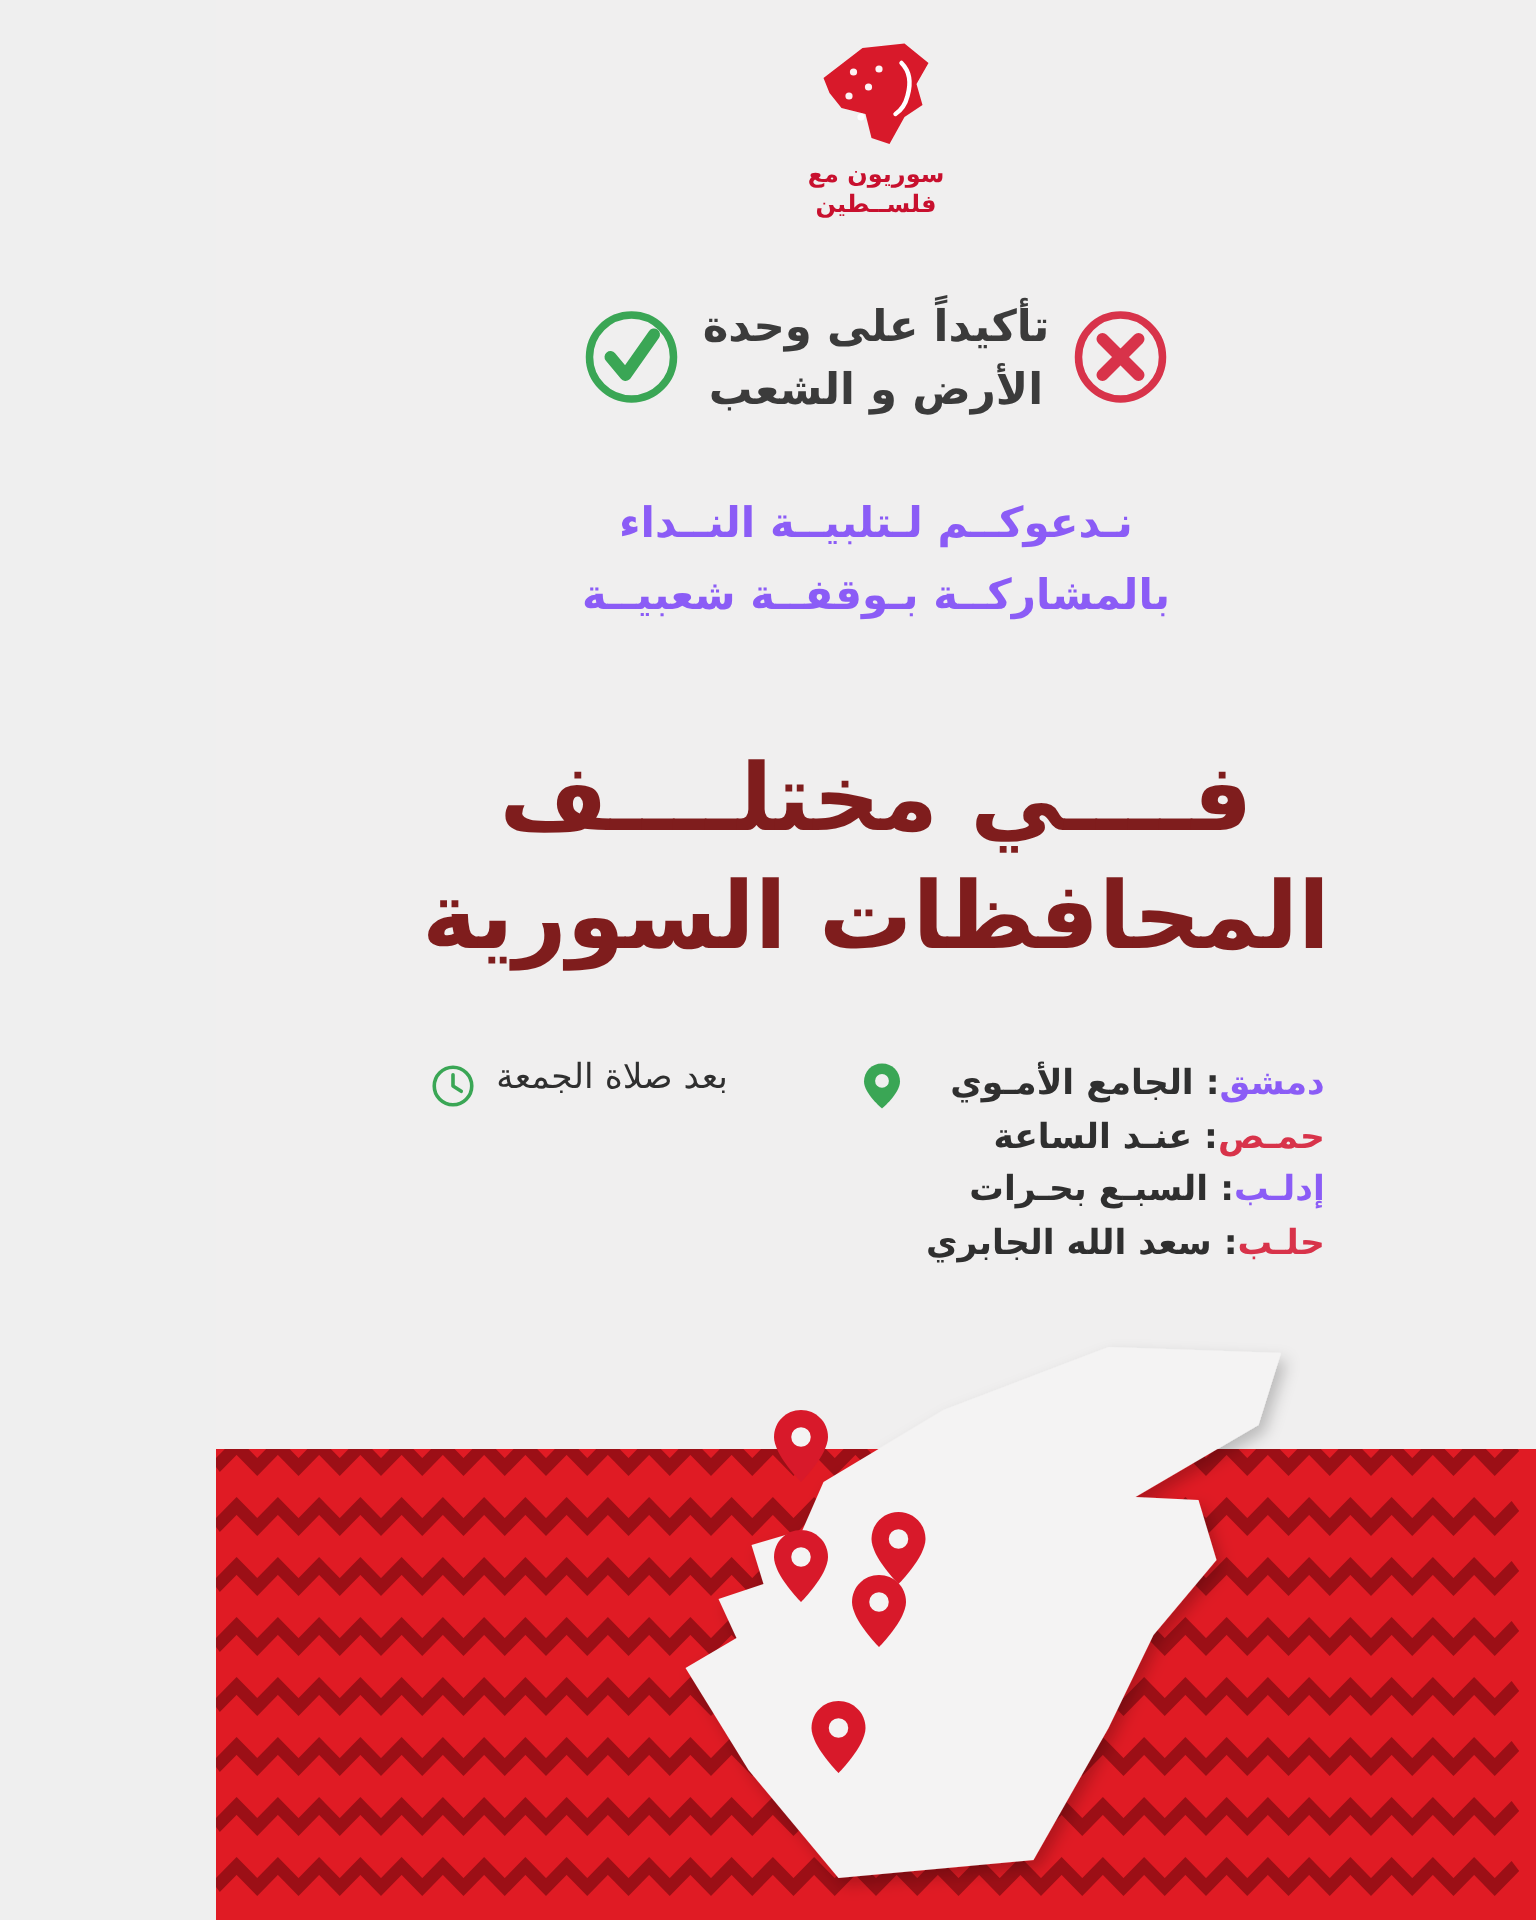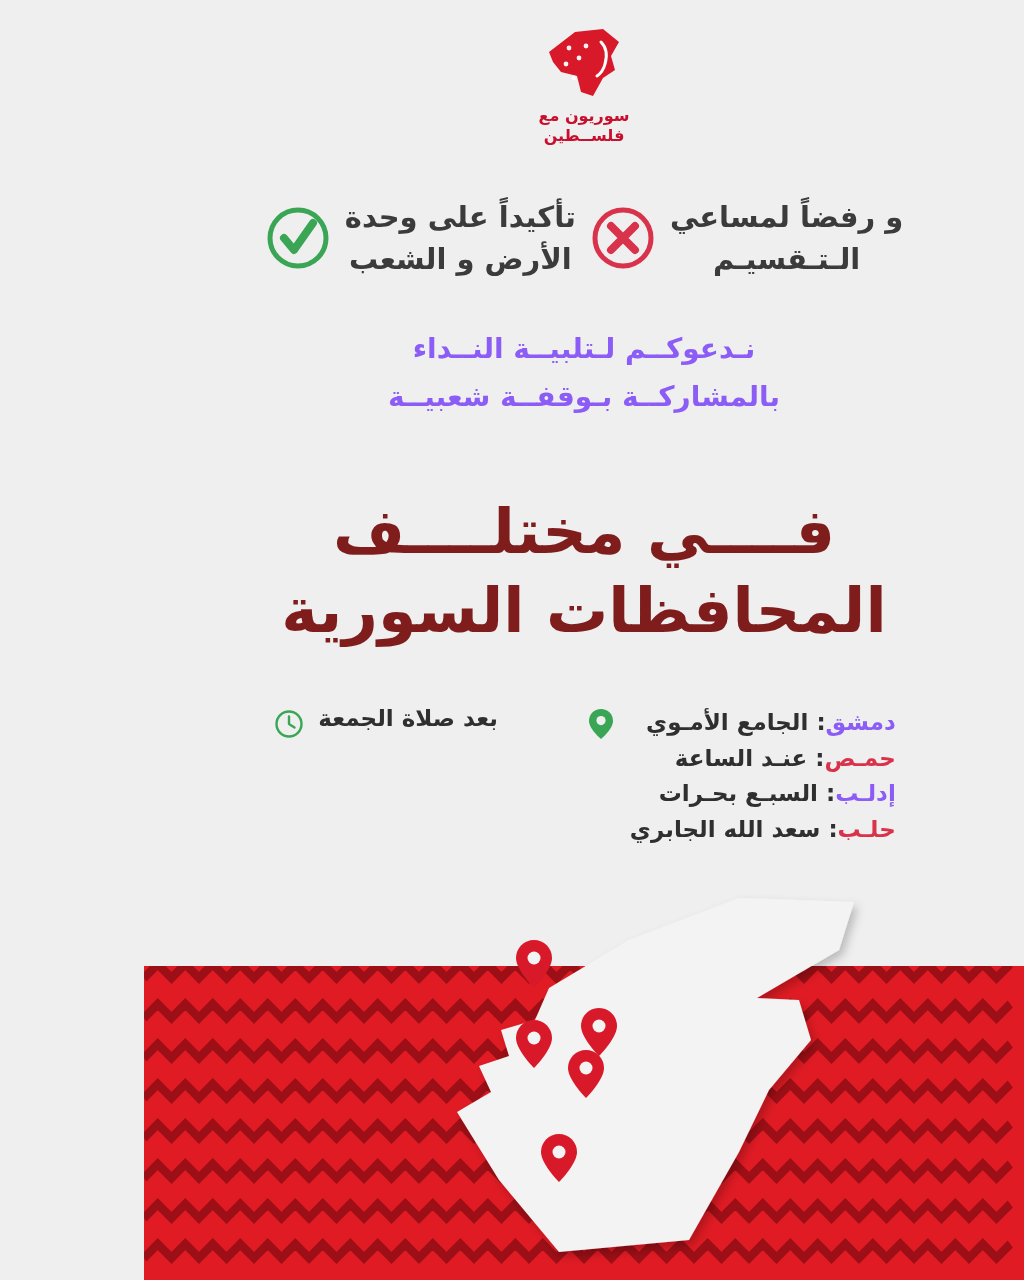--- a/index.html
+++ b/index.html
@@ -141,21 +141,21 @@
     font-size: 23px;
     font-weight: bold;
     color: #2f2f2f;
     line-height: 1.55;
     white-space: nowrap;
   }
   .info-line .city { color: #8b5cf6; }
   .info-line .city-r { color: #d8334a; }
   .time-line {
     font-size: 23px;
-    font-weight: bold;
+    font-weight: normal;
     color: #2f2f2f;
     white-space: nowrap;
   }
 
   
   .bottom {
     position: absolute;
     left: 0; right: 0; bottom: 0;
     height: 400px;
   }
@@ -197,22 +197,20 @@
         <path d="M60 16 q8 8 4 22 q-2 8 -8 12" stroke="#ffffff" stroke-width="3" fill="none" stroke-linecap="round"></path>
       </svg>
     </span>
     <div class="logo-text">
       <div>سوريون مع</div>
       <div>فلســطين</div>
     </div>
   </div>
 
   <div class="slogan-row">
-    <div class="slogan-text">و رفضاً لمساعي
-الـتـقسيـم</div>
     <div class="badge">
       <svg width="66" height="66" viewBox="0 0 66 66" aria-hidden="true">
         <circle cx="33" cy="33" r="28" fill="none" stroke="#d8334a" stroke-width="5"></circle>
         <path d="M21 21 L45 45 M45 21 L21 45" stroke="#d8334a" stroke-width="8" stroke-linecap="round"></path>
       </svg>
     </div>
     <div class="slogan-text">تأكيداً على وحدة
 الأرض و الشعب</div>
     <div class="badge">
       <svg width="66" height="66" viewBox="0 0 66 66" aria-hidden="true">

